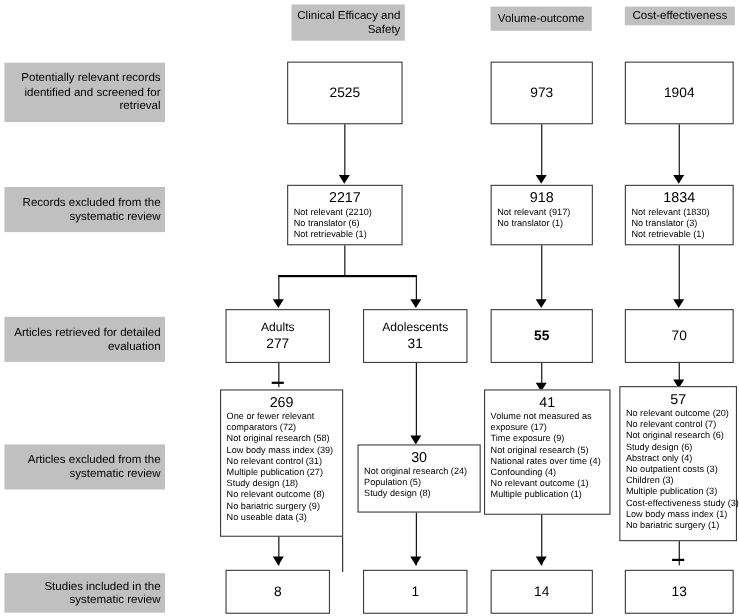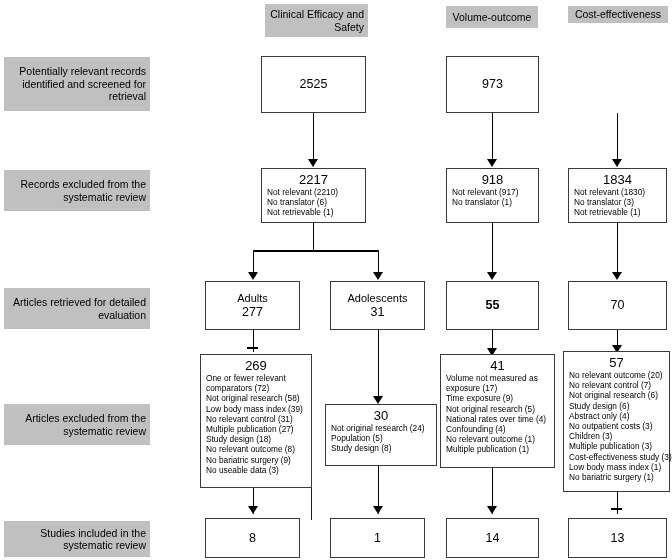--- a/index.html
+++ b/index.html
@@ -78,20 +78,23 @@
   <div class="abs gray" style="left:4px;top:57px;width:146px;height:54px;">Potentially relevant records identified and screened for retrieval</div>
   <div class="abs gray" style="left:4px;top:288px;width:146px;height:41px;">Articles retrieved for detailed evaluation</div>
   <div class="abs gray" style="left:4px;top:404px;width:146px;height:41px;">Articles excluded from the systematic review</div>
   <div class="abs gray" style="left:4px;top:521px;width:146px;height:36px;">Studies included in the systematic review</div>
 
   <div class="abs box" style="left:261px;top:56px;width:105px;height:57px;">
     <div class="box-center">2525</div>
   </div>
   <div class="abs box" style="left:446px;top:56px;width:93px;height:57px;">
     <div class="box-center">973</div>
+  </div>
+  <div class="abs box" style="left:568px;top:56px;width:99px;height:57px;">
+    <div class="box-center">1904</div>
   </div>
 
   <div class="vline" style="left:312.5px;top:113px;height:48px;"></div>
   <div class="arrow" style="left:308px;top:159px;"></div>
   <div class="vline" style="left:491.5px;top:113px;height:48px;"></div>
   <div class="arrow" style="left:487px;top:159px;"></div>
   <div class="vline" style="left:616.5px;top:113px;height:48px;"></div>
   <div class="arrow" style="left:612px;top:159px;"></div>
 
   <div class="abs box" style="left:261px;top:168px;width:105px;height:55px;">

